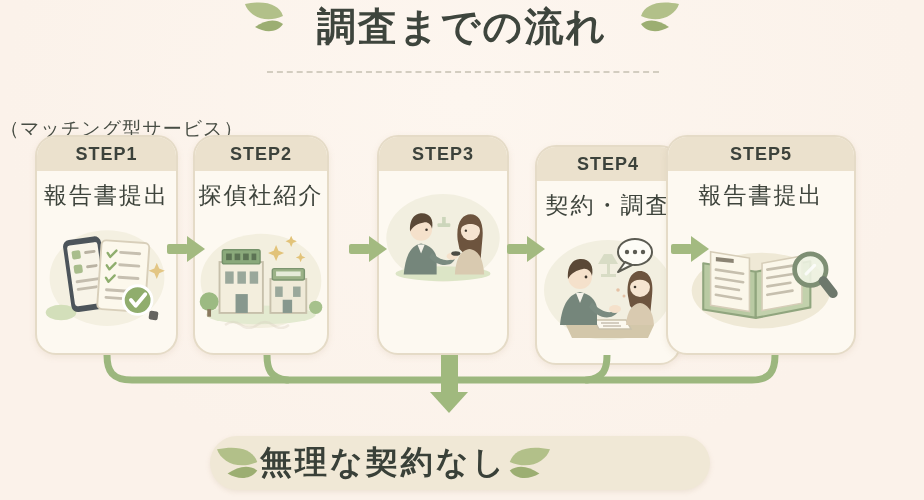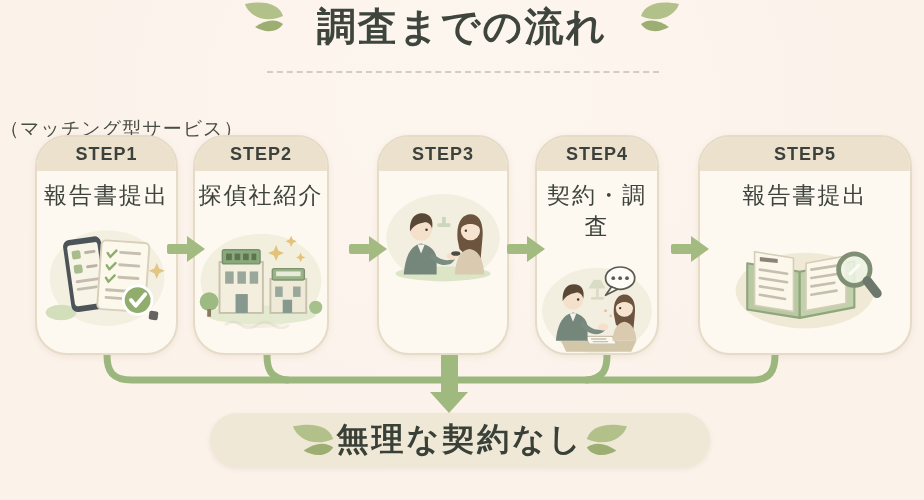--- a/index.html
+++ b/index.html
@@ -5,38 +5,38 @@
   html,body{margin:0;padding:0;}
   body{font-family:"Liberation Sans","DejaVu Sans",sans-serif;background:#fbf2ea;}
   .stage{position:relative;width:924px;height:500px;background:#fbf2ea;overflow:hidden;
          background-image:radial-gradient(ellipse at 50% 20%, #fdf6ef 0%, #fbf2ea 70%);}
   
   .title-row{position:absolute;top:0;left:0;width:100%;display:flex;align-items:flex-start;justify-content:center;gap:32px;}
   .page-title{font-size:39px;font-weight:600;color:#3e453d;letter-spacing:2px;}
   .title-divider{position:absolute;top:71px;left:267px;width:392px;border-top:2px dashed #d3cdc0;}
   .page-subtitle{position:absolute;top:84px;left:0;width:100%;font-size:19px;color:#474d44;letter-spacing:1px;margin-top:32px;}
   
-  .card{position:absolute;top:135px;height:220px;background:#fdf9f1;border:2px solid #e5dbc7;border-radius:32px;
+  .card{position:absolute;top:135px;height:220px;background:#fdf9f1;border:2px solid #e5dbc7;border-radius:21px;
         box-sizing:border-box;overflow:hidden;box-shadow:0 2px 6px rgba(178,156,124,0.15);}
   .card-band{height:34px;background:#ebe1cd;display:flex;align-items:center;justify-content:center;
              font-size:18px;font-weight:600;color:#3c423b;letter-spacing:1px;}
   .card-label{margin-top:9px;text-align:center;font-size:23px;color:#3e443c;letter-spacing:2px;}
   .card-illus{display:flex;justify-content:center;margin-top:4px;}
   .c1{left:35px;width:143px;}
   .c2{left:193px;width:136px;}
   .c3{left:377px;width:132px;}
-  .c4{left:535px;width:124px;}
-  .c5{left:698px;width:214px;}
+  .c4{left:535px;width:146px;margin-top:10px;}
+  .c5{left:666px;width:190px;}
   
   .step-arrow{position:absolute;top:236px;width:38px;height:26px;}
   .a1{left:167px;} .a2{left:349px;} .a3{left:507px;} .a4{left:671px;}
   
   .connector{position:absolute;left:0;top:355px;width:924px;height:60px;}
-  .badge{position:absolute;left:210px;top:413px;width:500px;height:54px;background:#f0e8d6;border-radius:27px;
-         display:flex;align-items:center;justify-content:center;gap:0;box-shadow:0 2px 5px rgba(178,156,124,0.18);}
+  .badge{position:absolute;left:210px;top:436px;width:500px;height:54px;background:#f0e8d6;border-radius:27px;
+         display:flex;align-items:center;justify-content:flex-start;gap:0;box-shadow:0 2px 5px rgba(178,156,124,0.18);}
   .badge-label{font-size:32px;font-weight:600;color:#394038;letter-spacing:3px;}
   .watermark{position:absolute;right:18px;bottom:33px;width:9px;height:9px;background:#4a4a46;border-radius:2px;
              opacity:.85;transform:rotate(8deg);}
   .ghost{position:absolute;left:0;bottom:24px;width:100%;display:flex;justify-content:center;opacity:.35;}
 </style>
 </head>
 <body>
 
 <div class="stage">
 

